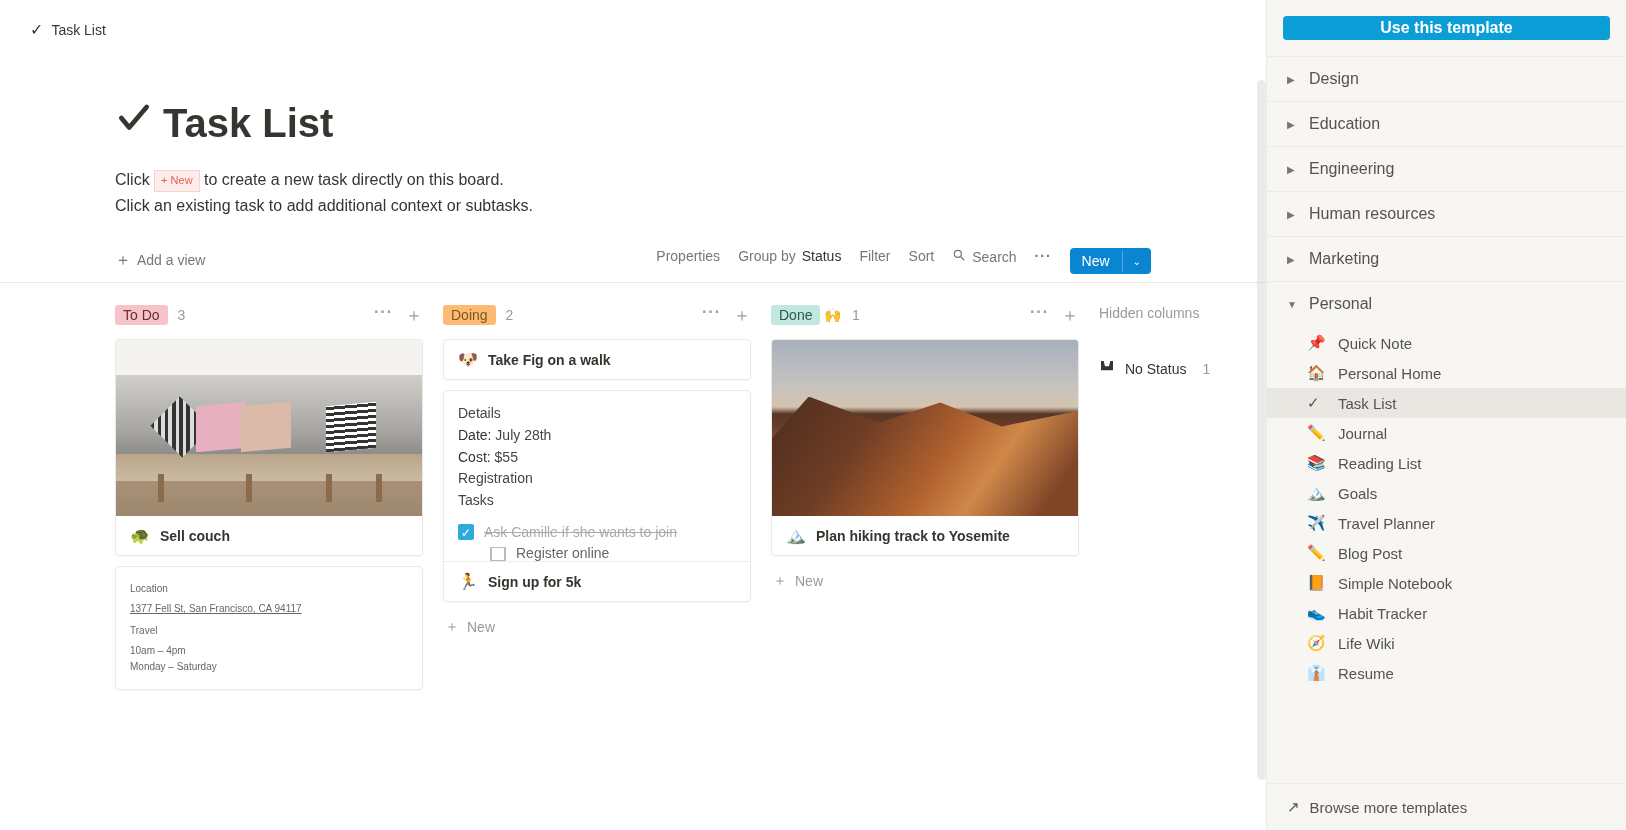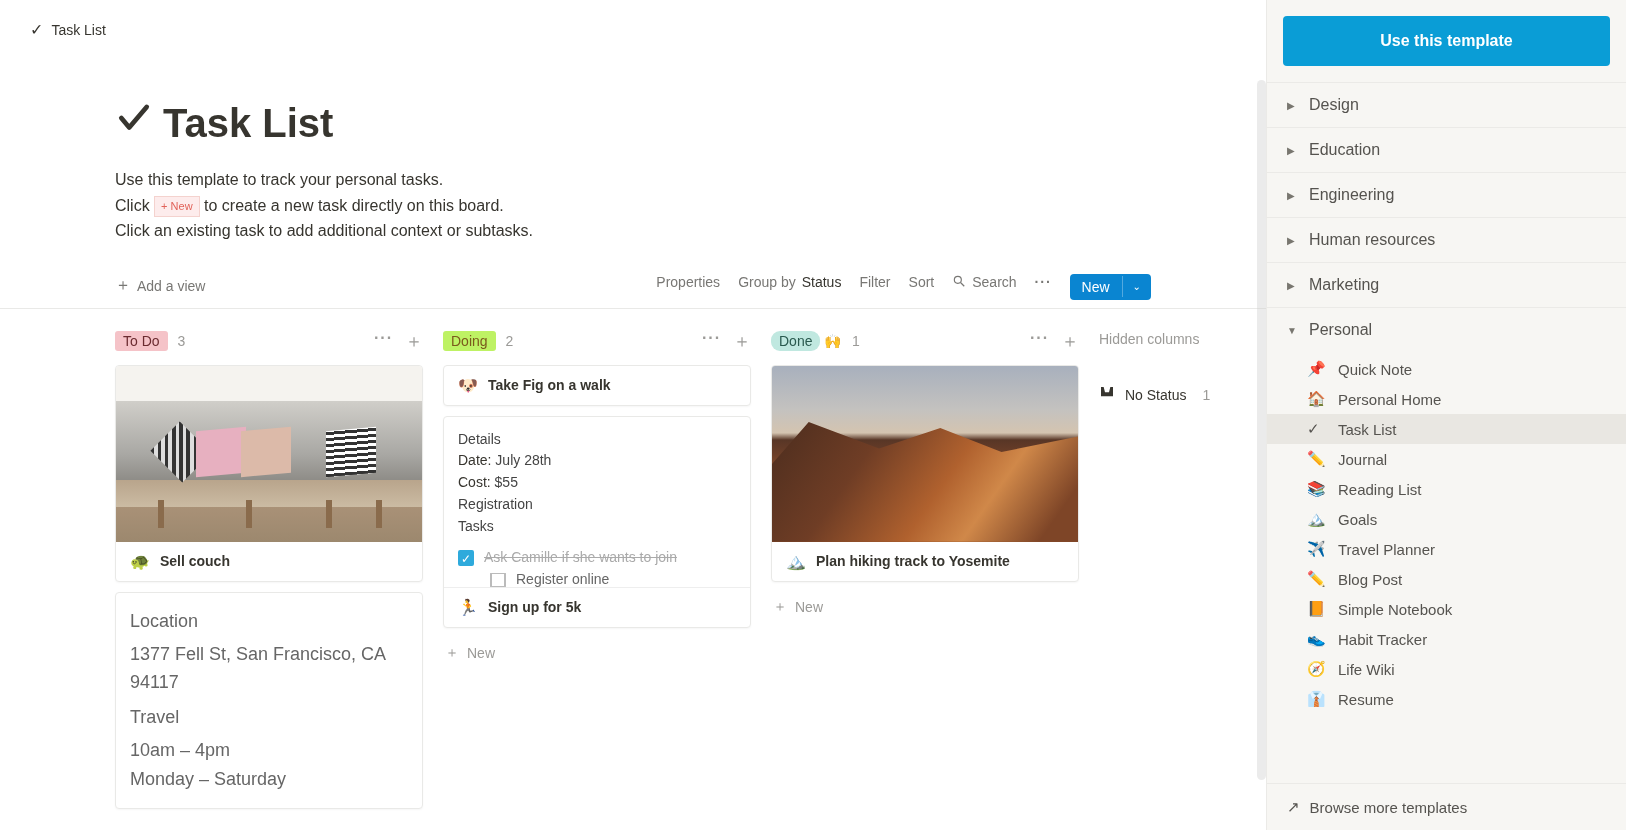--- a/index.html
+++ b/index.html
@@ -135,22 +135,22 @@
       align-items: center;
       margin-bottom: 12px;
     }
     .col-tag {
       display: inline-block;
       padding: 2px 8px;
       border-radius: 3px;
       font-size: 14px;
     }
     .tag-todo { background: #f5c3c8; color: #6b2b30; }
-    .tag-doing { background: #bef264; color: #7a5a1c; }
-    .tag-done { background: #c0e8e0; color: #2a5a4f; border-radius: 9px; }
+    .tag-doing { background: #fdba74; color: #7a5a1c; }
+    .tag-done { background: #c0e8e0; color: #2a5a4f; }
     .col-count { color: #9b9a97; margin-left: 10px; }
     .col-spacer { flex: 1; }
     .col-actions { display: flex; gap: 12px; color: #9b9a97; font-size: 16px; }
     .col-dots { letter-spacing: 1px; font-weight: bold; cursor: pointer; }
     .col-plus { cursor: pointer; font-size: 18px; }
     
     .card {
       border: 1px solid #e9e9e7;
       border-radius: 4px;
       background: #fff;
@@ -210,25 +210,25 @@
       border: 1px solid #e9e9e7;
       border-radius: 4px;
       background: #fff;
       box-shadow: 0 1px 2px rgba(0,0,0,0.04);
       margin-bottom: 10px;
       overflow: hidden;
     }
     .details-inner {
       padding: 14px;
       color: #666;
-      font-size: 18px;
+      font-size: 10px;
       line-height: 1.6;
     }
     .details-heading { margin-bottom: 4px; }
-    .details-block { margin-bottom: 6px; }
+    .details-block { margin-bottom: 6px; text-decoration: underline; }
     .details-label { color: #37352f; }
     
     .details-inner2 { padding: 12px 14px 0; font-size: 14px; color: #444; line-height: 1.55; }
     .subtasks {
       margin-top: 6px;
     }
     .subtask-row {
       display: flex;
       align-items: center;
       gap: 10px;
@@ -299,21 +299,21 @@
       overflow: hidden;
     }
     .sidebar-top {
       padding: 16px;
     }
     .use-template-btn {
       width: 100%;
       background: #0a9dd6;
       color: #fff;
       border: none;
-      padding: 16px;
+      padding: 3px;
       border-radius: 4px;
       font-size: 16px;
       font-weight: 600;
       cursor: pointer;
     }
     .sidebar-list {
       border-top: 1px solid #ebeae7;
       flex: 1;
       overflow-y: auto;
     }
@@ -387,21 +387,20 @@
   <div class="page-header">
     <div class="page-title-wrap">
       <span class="page-title-icon">
         <svg class="check-svg" viewBox="0 0 24 24">
             <path d="M4 12 L9 18 L20 5" stroke="#37352f" stroke-width="3" fill="none" stroke-linecap="round" stroke-linejoin="round"></path>
           </svg>
       </span>
       <h1 class="page-title">Task List</h1>
     </div>
     <div class="page-desc">
-      <div>Use this template to track your personal tasks.</div>
       <div>
         <span>Click </span>
         <span class="new-pill">+ New</span>
         <span> to create a new task directly on this board.</span>
       </div>
       <div>Click an existing task to add additional context or subtasks.</div>
     </div>
   </div>
 
   <div class="toolbar">

